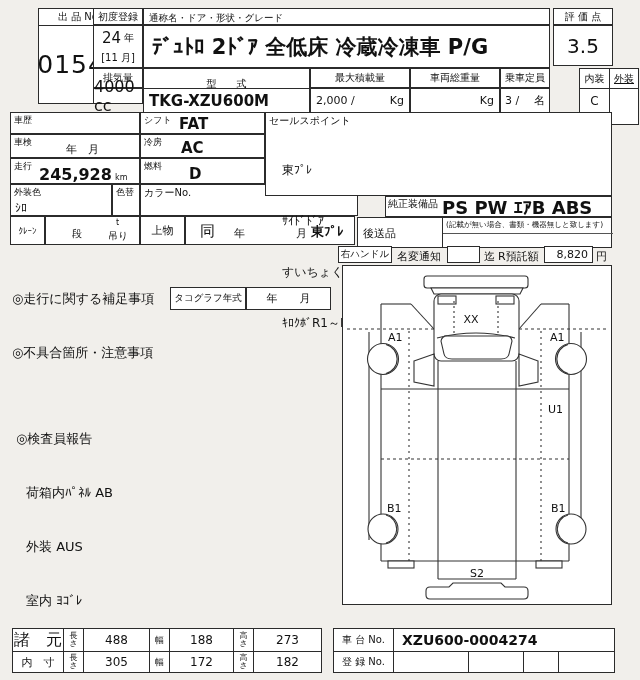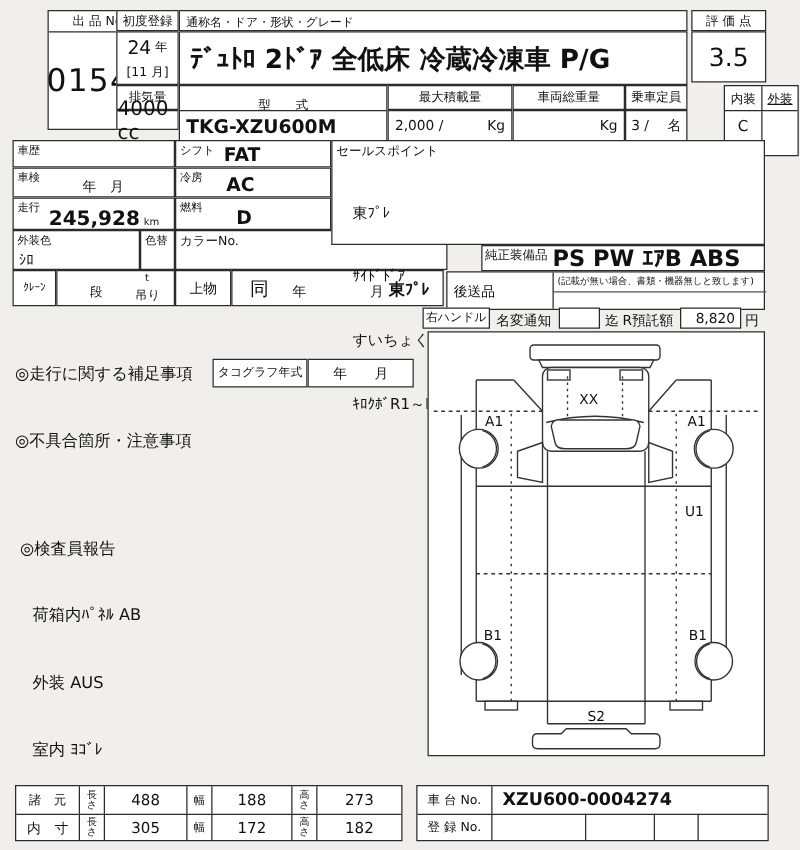--- a/index.html
+++ b/index.html
@@ -243,21 +243,21 @@
   <text x="45" y="75" font-size="11">A1</text>
   <text x="207" y="75" font-size="11">A1</text>
   <text x="205" y="147" font-size="11">U1</text>
   <text x="44" y="246" font-size="11">B1</text>
   <text x="208" y="246" font-size="11">B1</text>
   <text x="134" y="311" font-size="11" text-anchor="middle">S2</text>
 </svg>
 </div>
 
 <div class="box dimgrid" style="left:12px;top:628px;width:310px;height:45px;grid-template-columns:50px 20px 66px 20px 64px 20px 68px;grid-template-rows:22px 21px;">
-  <div class="dimcell" style="font-size:10px;">諸　元</div>
+  <div class="dimcell" style="font-size:16px;">諸　元</div>
   <div class="dimcell bl">
       <span class="stack">長さ</span>
     </div>
   <div class="dimcell bl" style="font-size:12px;">488</div>
   <div class="dimcell bl" style="font-size:9px;">幅</div>
   <div class="dimcell bl" style="font-size:12px;">188</div>
   <div class="dimcell bl">
       <span class="stack">高さ</span>
     </div>
   <div class="dimcell bl" style="font-size:12px;">273</div>

